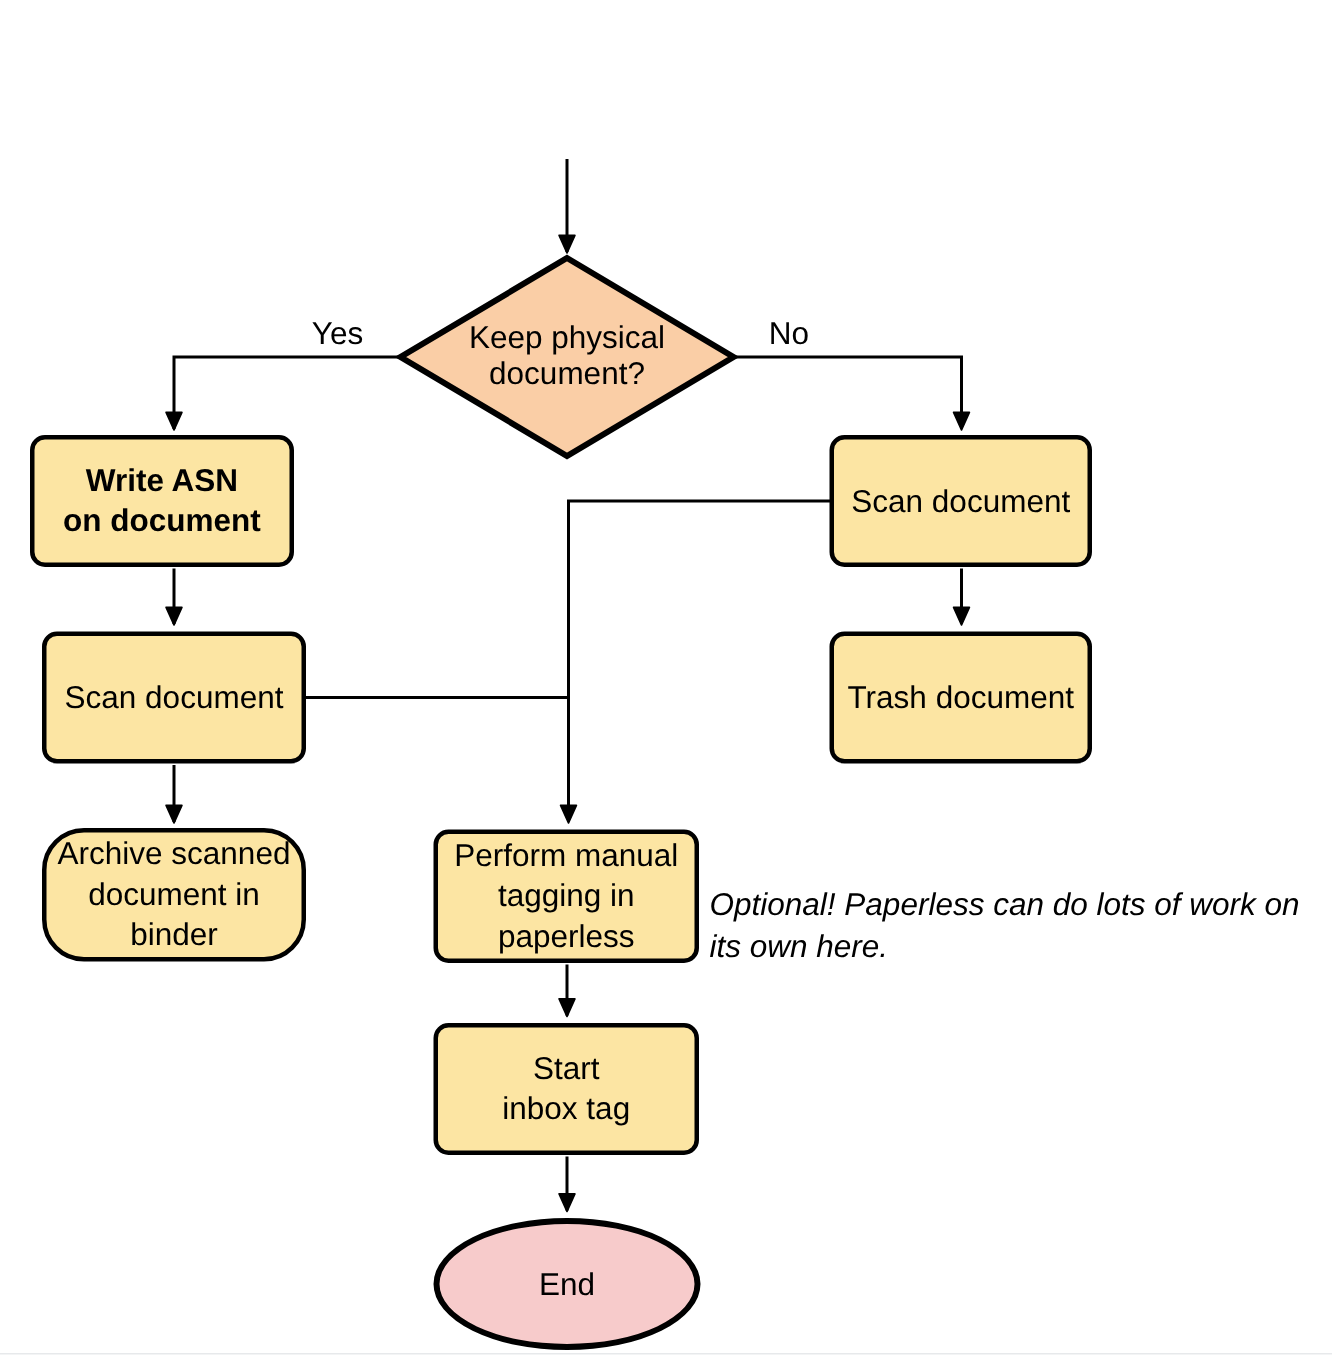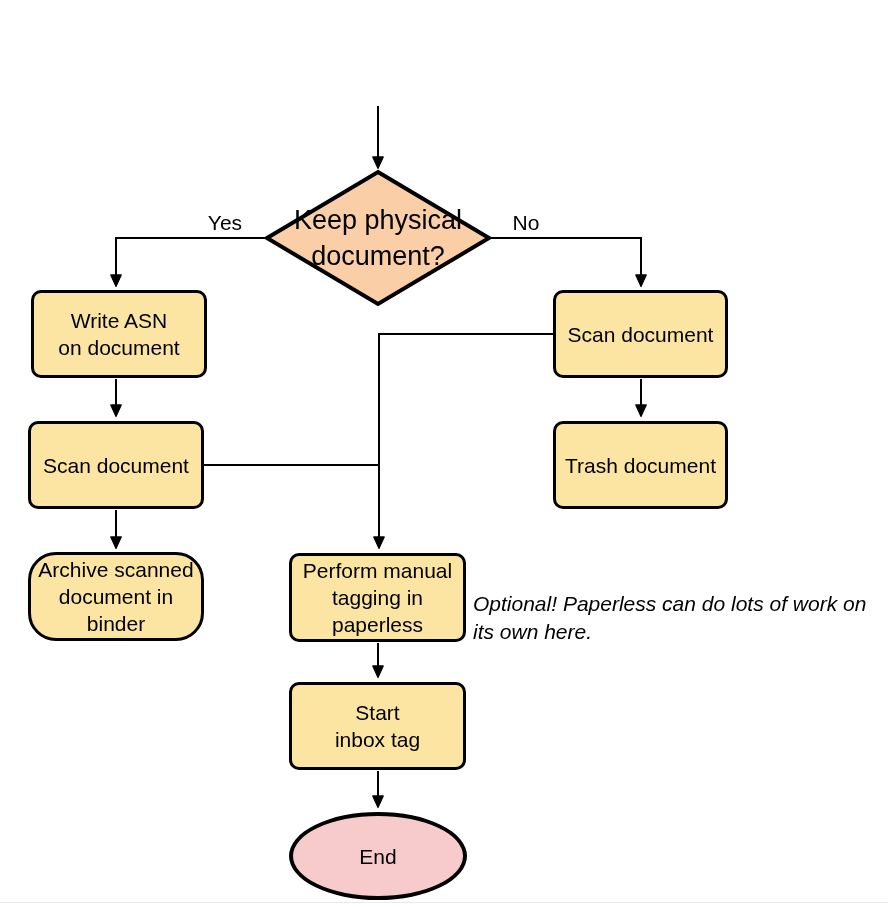--- a/index.html
+++ b/index.html
@@ -12,21 +12,21 @@
   .decision-poly{fill:#FACEA6;stroke:#000000;stroke-width:4;}
   .node{
     position:absolute;z-index:2;display:flex;align-items:center;justify-content:center;
     box-sizing:border-box;font-size:21px;line-height:27px;
   }
   .node span{white-space:pre-line;text-align:center;}
   .process{background:#FCE5A3;border:3px solid #000;border-radius:10px;}
   .terminator{background:#F7CBCB;border:4px solid #000;border-radius:50%;}
   .decision-label{
     position:absolute;z-index:2;display:flex;align-items:center;justify-content:center;
-    font-size:27px;line-height:36px;text-align:center;
+    font-size:21px;line-height:24px;text-align:center;
   }
   .decision-label span{white-space:pre-line;text-align:center;}
   .edge-label{position:absolute;z-index:2;font-size:21px;line-height:27px;text-align:center;}
   .annotation{
     position:absolute;z-index:2;font-style:italic;font-size:21px;line-height:28px;
     white-space:pre-line;
   }
   .hairline{position:absolute;left:0;top:902px;width:888px;height:1px;background:#e7e9eb;z-index:0;}
 </style>
 </head>
@@ -57,21 +57,21 @@
 
 
   <div class="decision-label" style="left:267px;top:171px;width:222px;height:134px;">
     <span>Keep physical
 document?</span>
   </div>
 
   <div class="edge-label" style="left:190px;top:209px;width:70px;">Yes</div>
   <div class="edge-label" style="left:491px;top:209px;width:70px;">No</div>
 
-  <div class="node process" style="left:31px;top:290px;width:176px;height:88px;">
+  <div class="node process" style="left:20px;top:290px;width:176px;height:88px;font-weight:bold;">
     <span>Write ASN
 on document</span>
   </div>
   <div class="node process" style="left:28px;top:421px;width:176px;height:88px;">
     <span>Scan document</span>
   </div>
   <div class="node process" style="left:28px;top:552px;width:176px;height:89px;border-radius:28px;">
     <span>Archive scanned
 document in
 binder</span>

